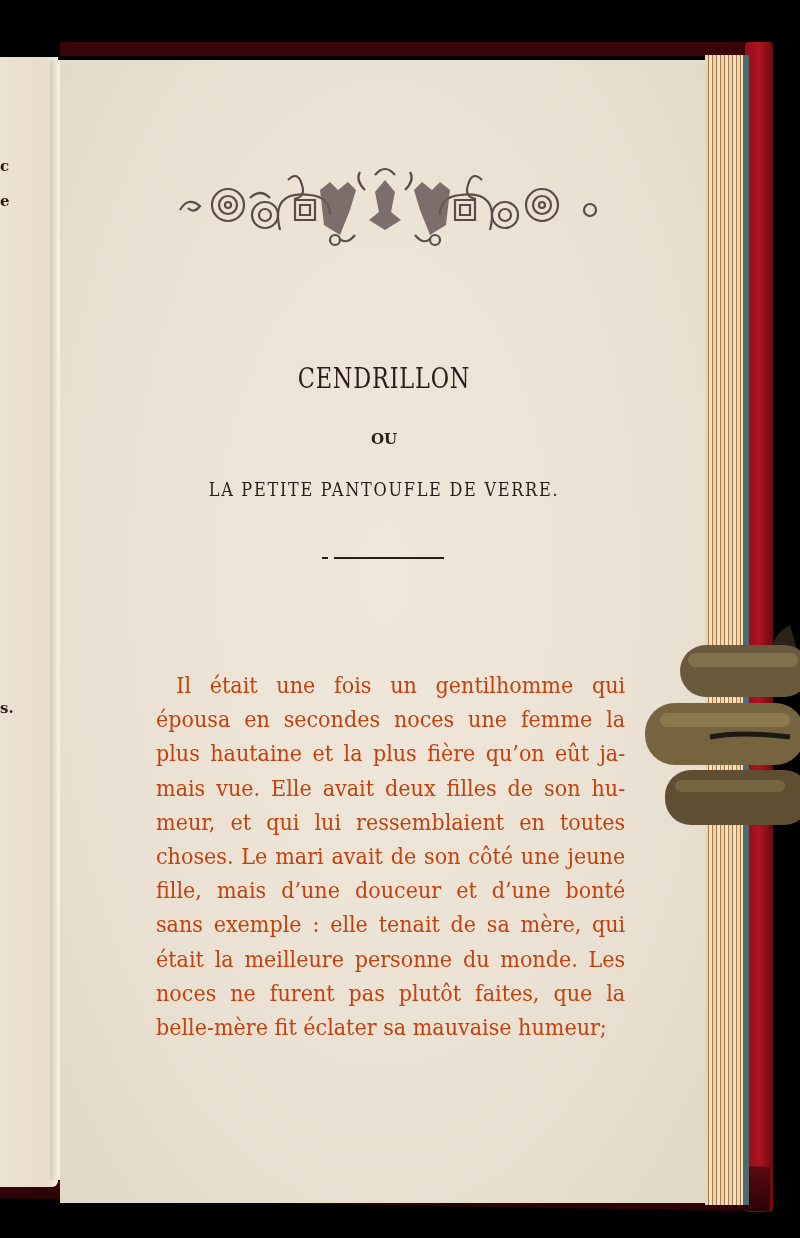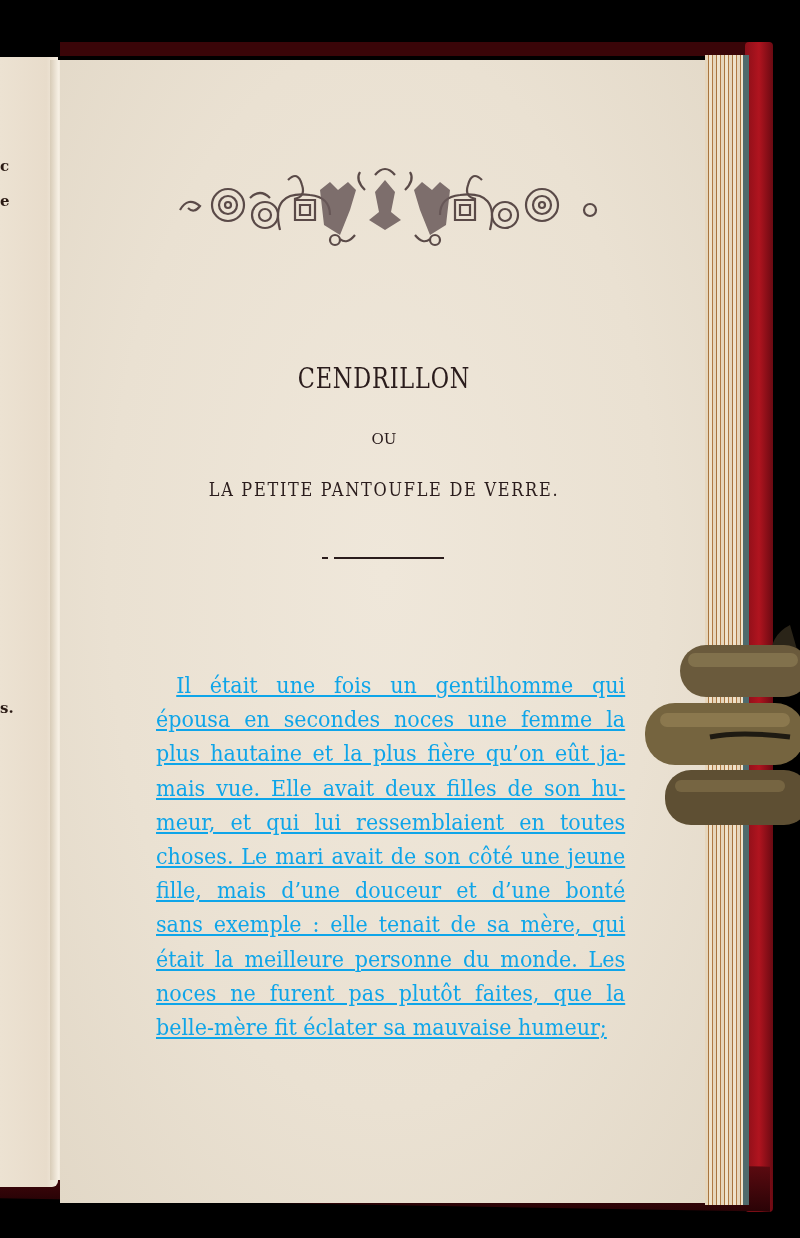--- a/index.html
+++ b/index.html
@@ -47,32 +47,32 @@
       content: ""; position: absolute; right: 0; top: 0; width: 6px; height: 100%;
       background: #4f6a6c;
     }
     .ornament {
       position: absolute; left: 170px; top: 160px; width: 430px; height: 95px;
     }
     .title {
       position: absolute; left: 60px; width: 648px; text-align: center; color: #2a1c1c;
     }
     .t1 { top: 362px; font-size: 28px; letter-spacing: 1px; transform: scaleX(0.8); }
-    .t2 { top: 430px; font-size: 15px; font-weight: normal; }
+    .t2 { top: 430px; font-size: 15px; font-weight: bold; }
     .t3 { top: 478px; font-size: 19px; letter-spacing: 2px; transform: scaleX(0.85); }
     .rule {
       position: absolute; left: 322px; top: 557px; width: 122px; height: 2px; background: #2a1c1c;
     }
     .rule::before {
       content: ""; position: absolute; left: 0; top: 0; width: 6px; height: 2px; background: #efe7da;
       margin-left: 6px;
     }
     .body-text {
-      position: absolute; left: 156px; top: 668px; width: 470px; color: #0ea5e9;
-      font-size: 22.5px; line-height: 34.2px; text-decoration: underline;
+      position: absolute; left: 156px; top: 668px; width: 470px; color: #c2410c;
+      font-size: 22.5px; line-height: 34.2px;
     }
     .body-text .line {
       display: block; text-align: justify; text-align-last: justify; white-space: nowrap;
       transform: scaleX(0.92); transform-origin: left;
       width: 510px;
     }
     .body-text .line.indent { padding-left: 22px; width: 488px; }
     .hand {
       position: absolute; left: 640px; top: 625px; width: 160px; height: 230px;
     }

